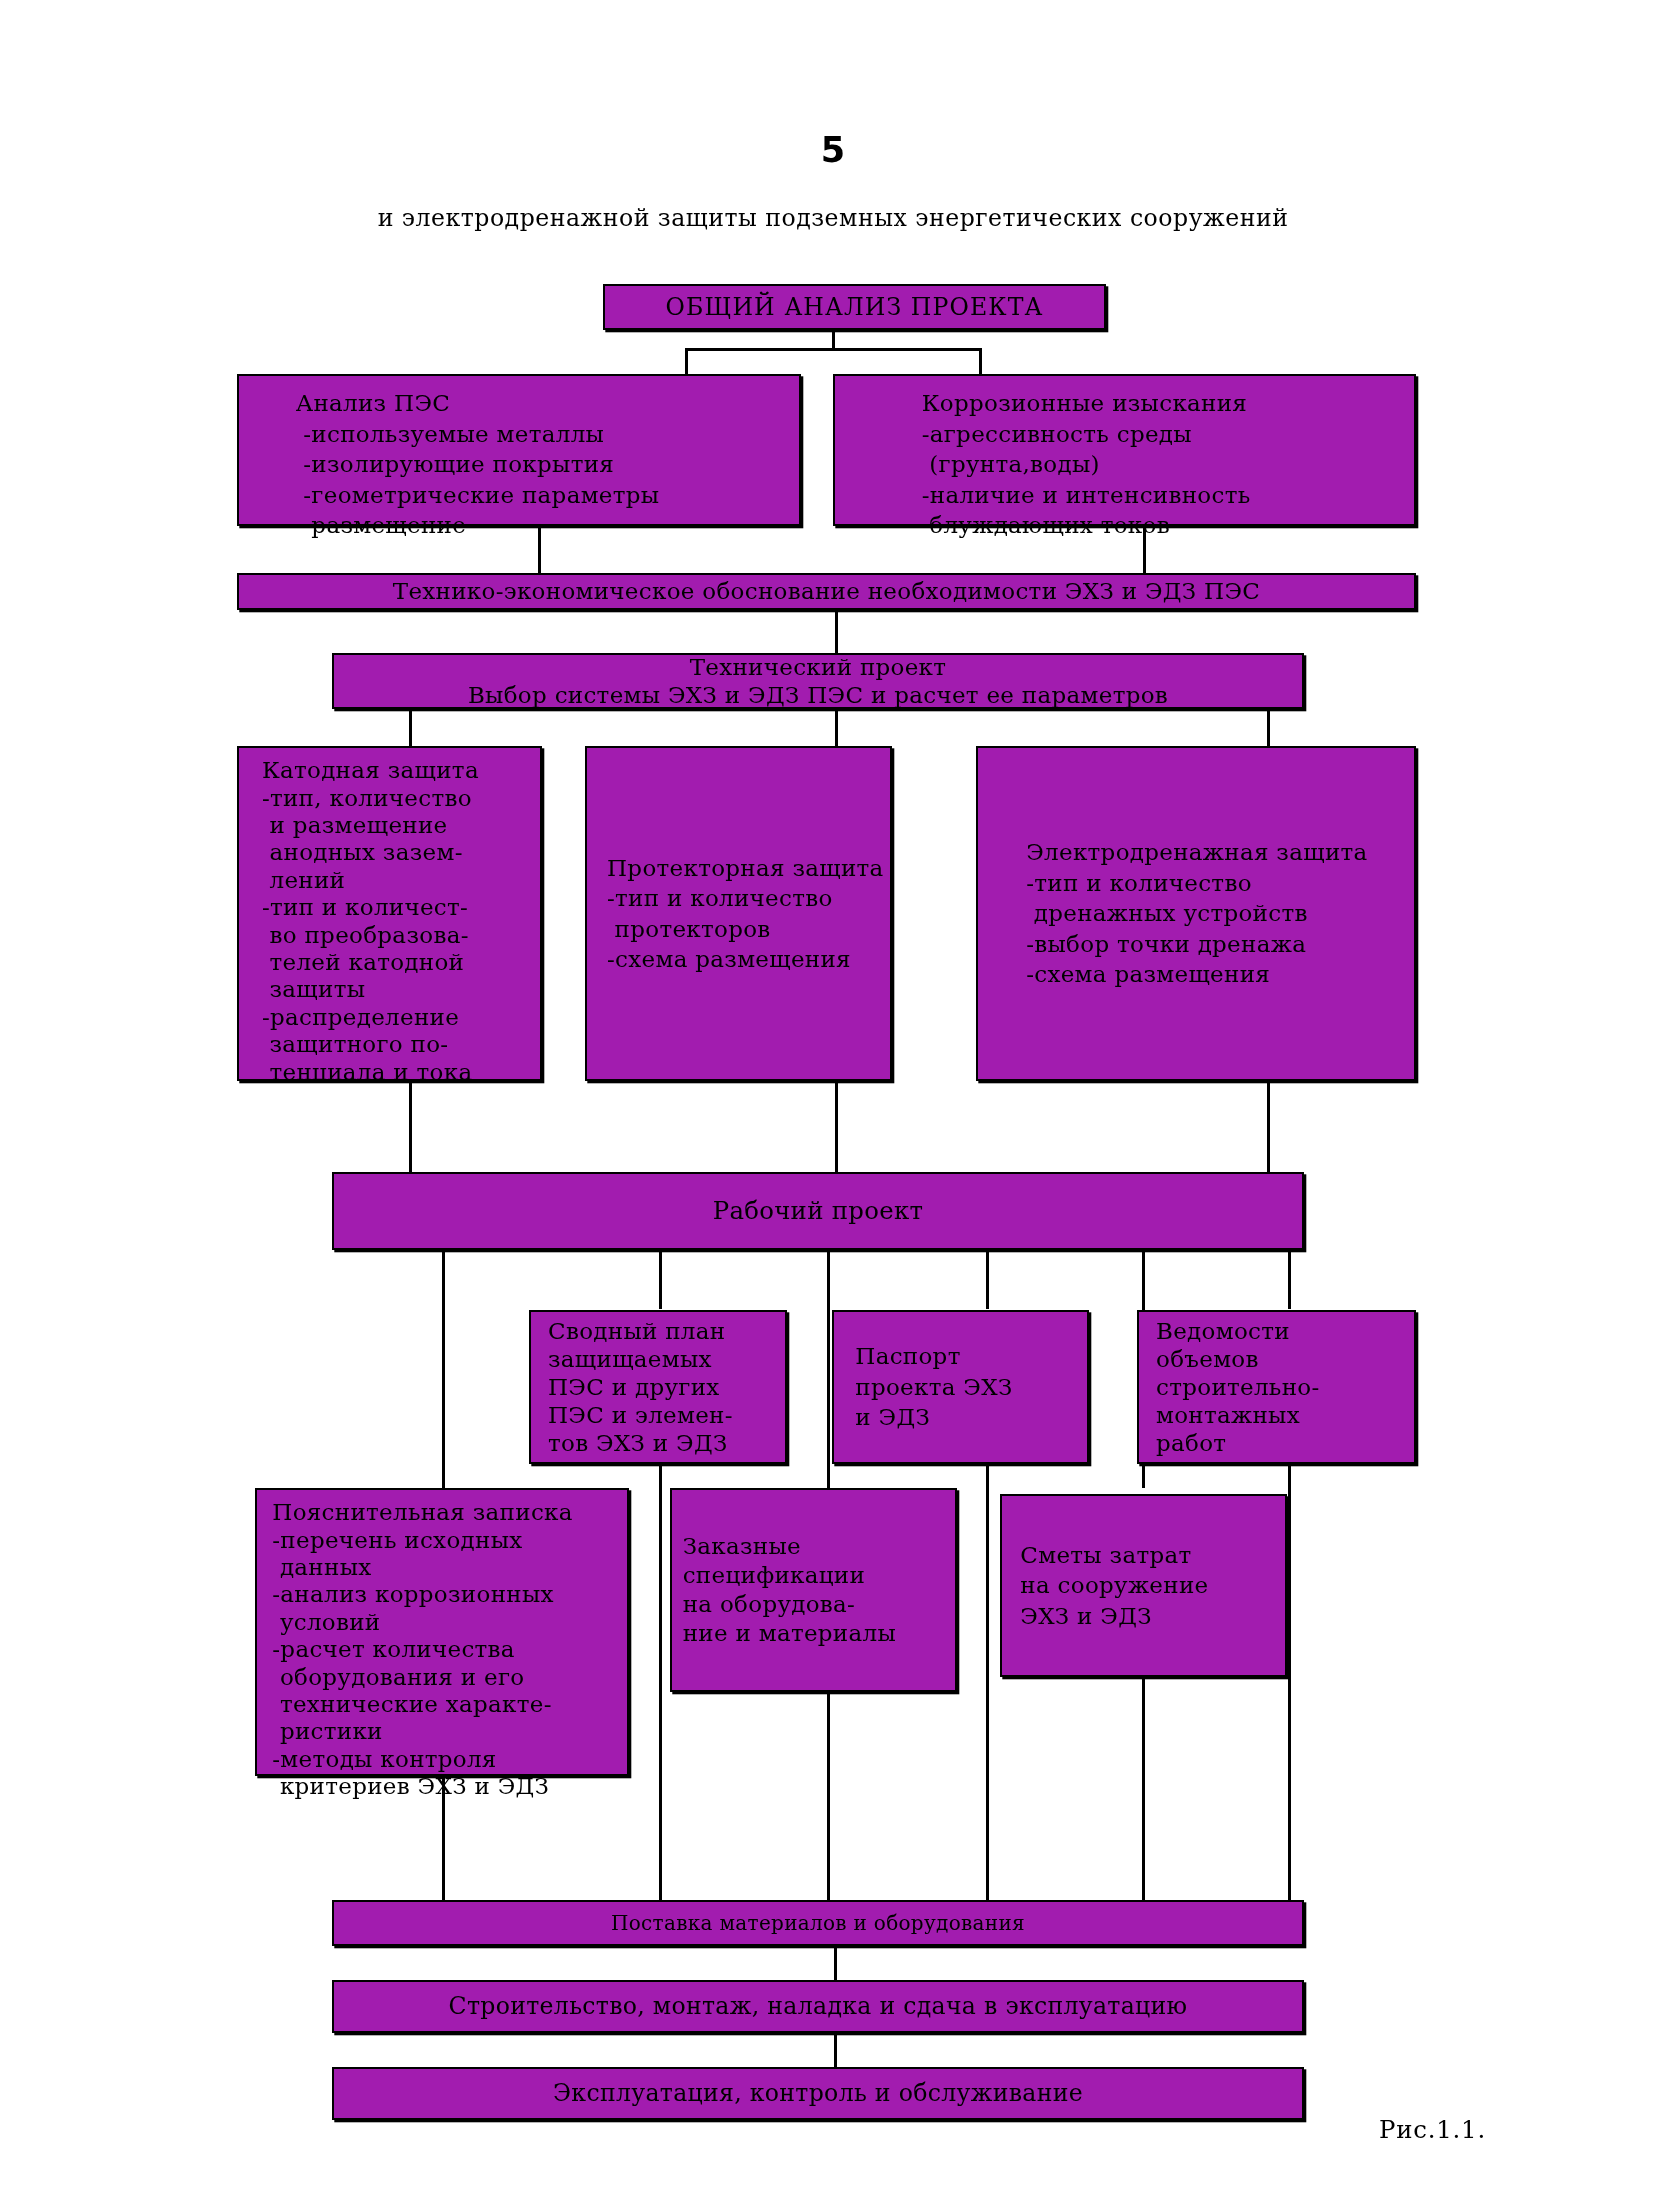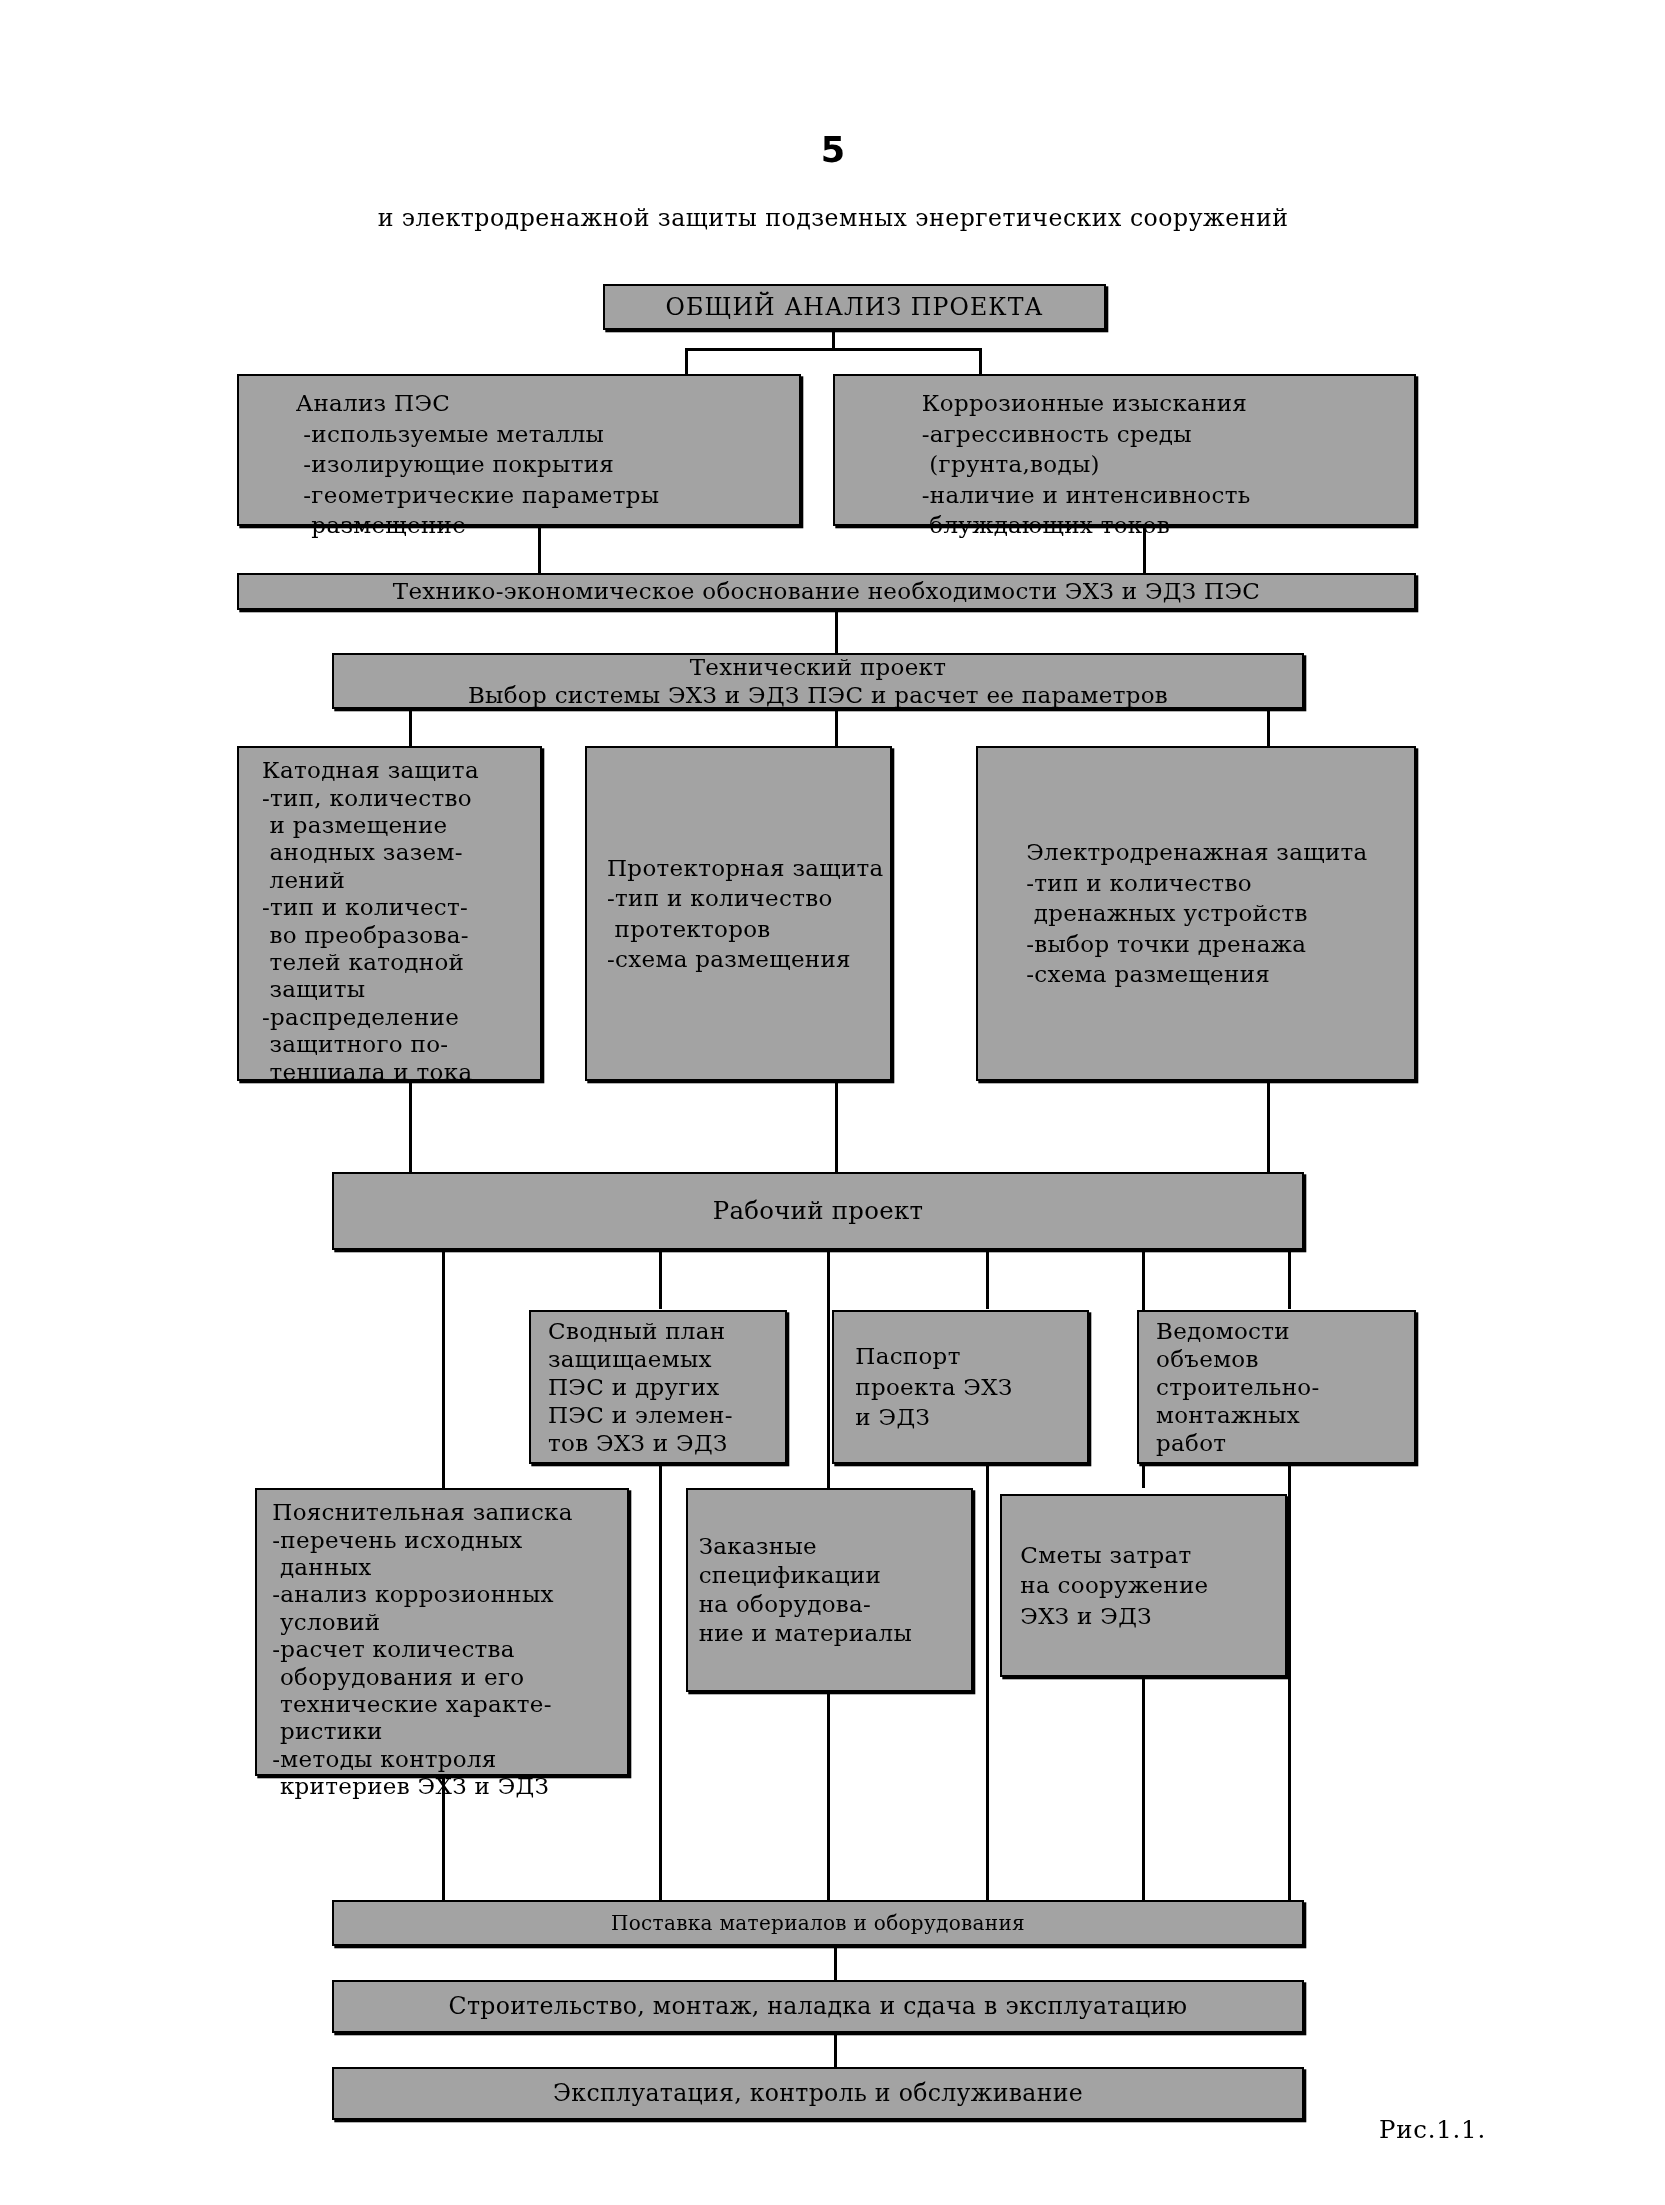--- a/index.html
+++ b/index.html
@@ -50,21 +50,21 @@
     text-align: right;
     font-family: "DejaVu Serif", "Liberation Serif", serif;
     font-size: 24.4px;
     letter-spacing: 0.8px;
   }
   
   .box {
     position: absolute;
     box-sizing: border-box;
     border: 2.3px solid #000;
-    background: #a3a3a3;
+    background: #a21caf;
     z-index: 3;
     
     box-shadow: 2.3px 2.3px 0 0 #000;
   }
   .box .btxt {
     font-family: "DejaVu Serif", "Liberation Serif", serif;
     font-size: 23px;
     line-height: 30.5px;
     white-space: pre;
     letter-spacing: 0.3px;
@@ -231,21 +231,21 @@
 -анализ коррозионных
  условий
 -расчет количества
  оборудования и его
  технические характе-
  ристики
 -методы контроля
  критериев ЭХЗ и ЭДЗ</div>
   </div>
 
-  <div class="box" style="left:670px; top:1488px; width:287px; height:204px; display:flex; align-items:center;margin-left:16px;">
+  <div class="box" style="left:670px; top:1488px; width:287px; height:204px; display:flex; align-items:center;">
     <div class="btxt" style="padding-left:10.7px; line-height:29px;">Заказные
 спецификации
 на оборудова-
 ние и материалы</div>
   </div>
 
   <div class="box" style="left:1000px; top:1494px; width:287px; height:183px; display:flex; align-items:center;">
     <div class="btxt" style="padding-left:18.3px; line-height:30.5px;">Сметы затрат
 на сооружение
 ЭХЗ и ЭДЗ</div>

